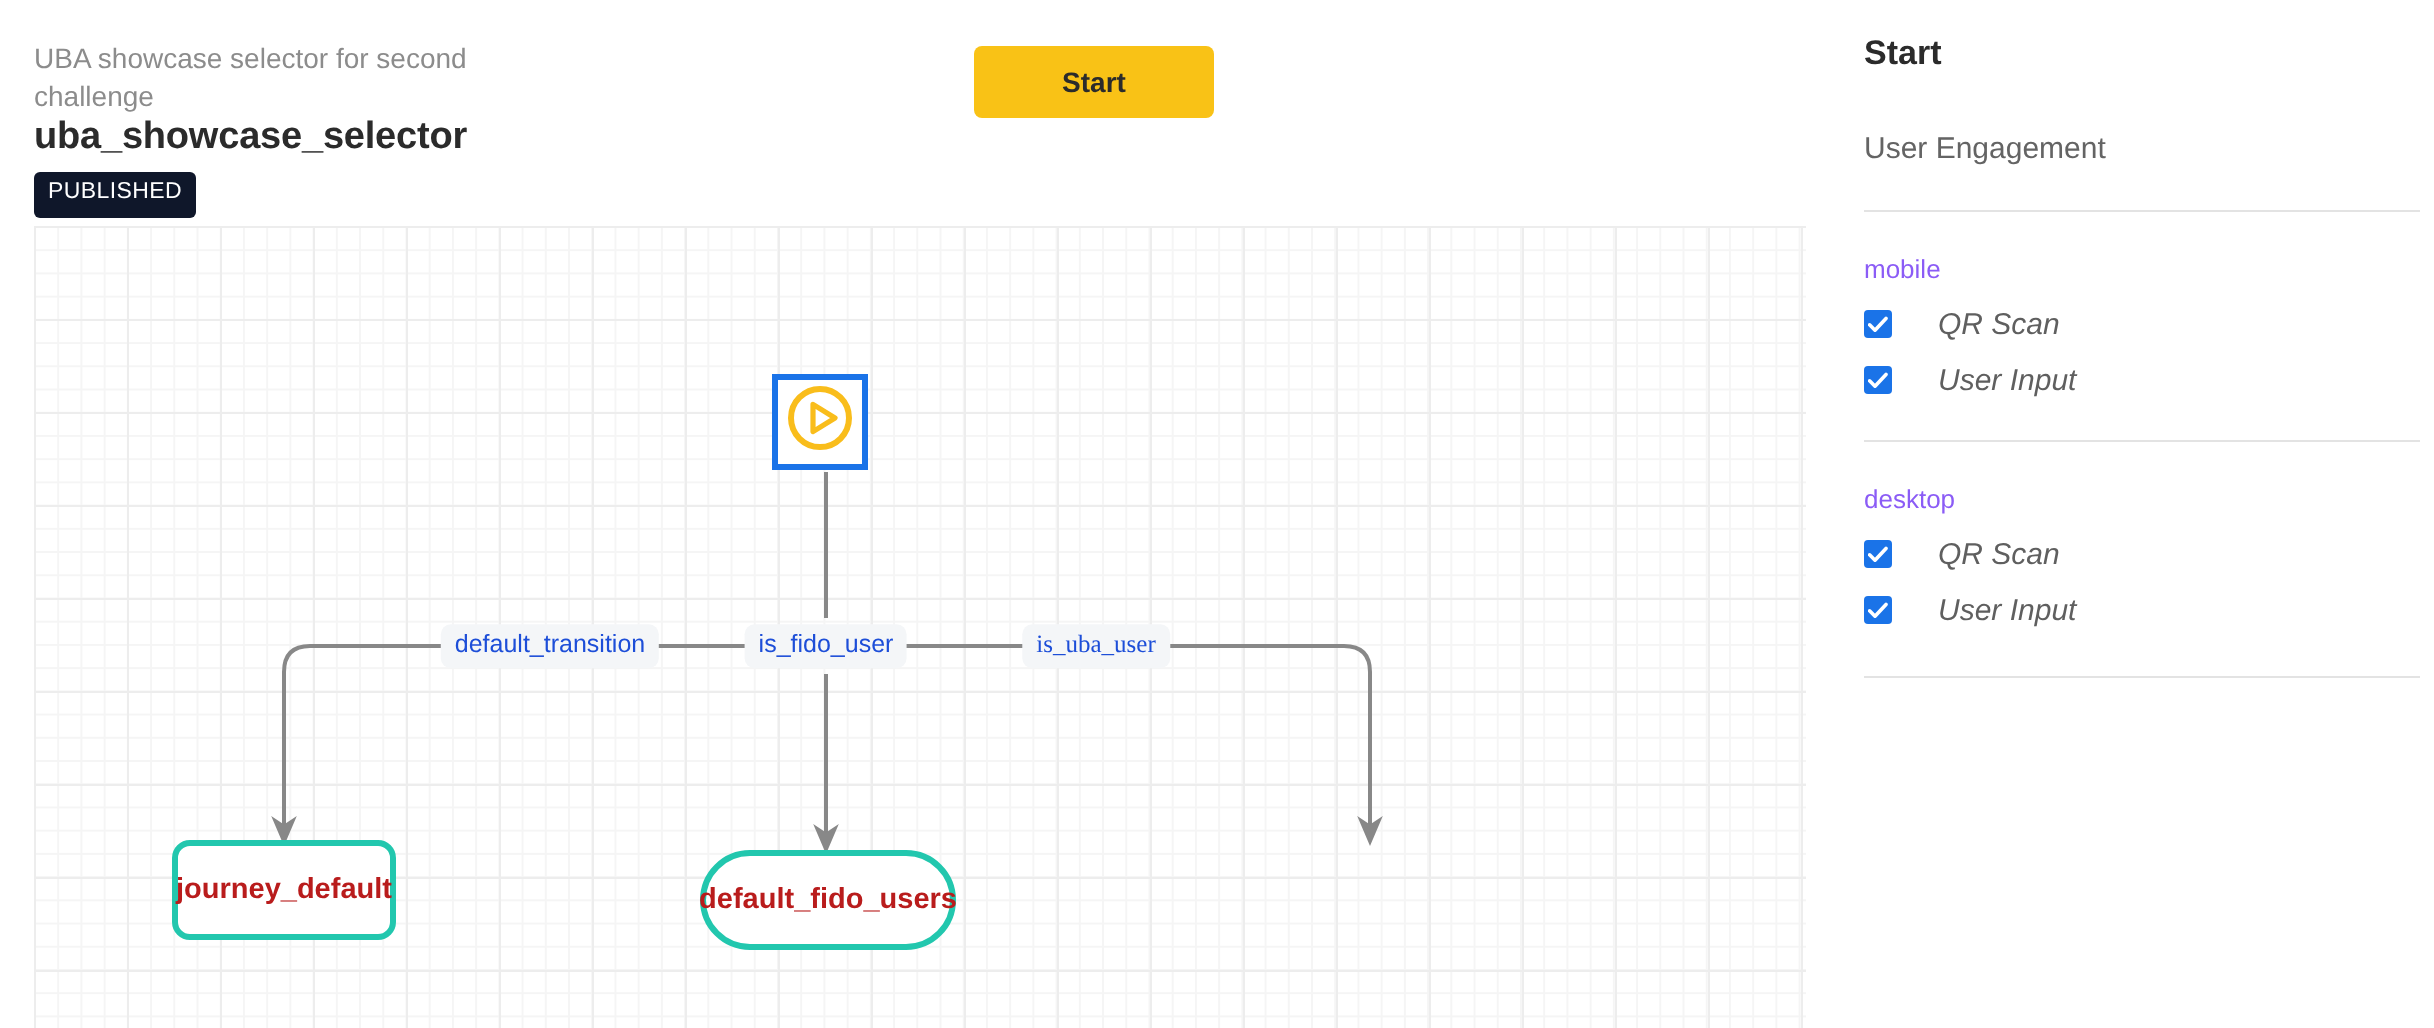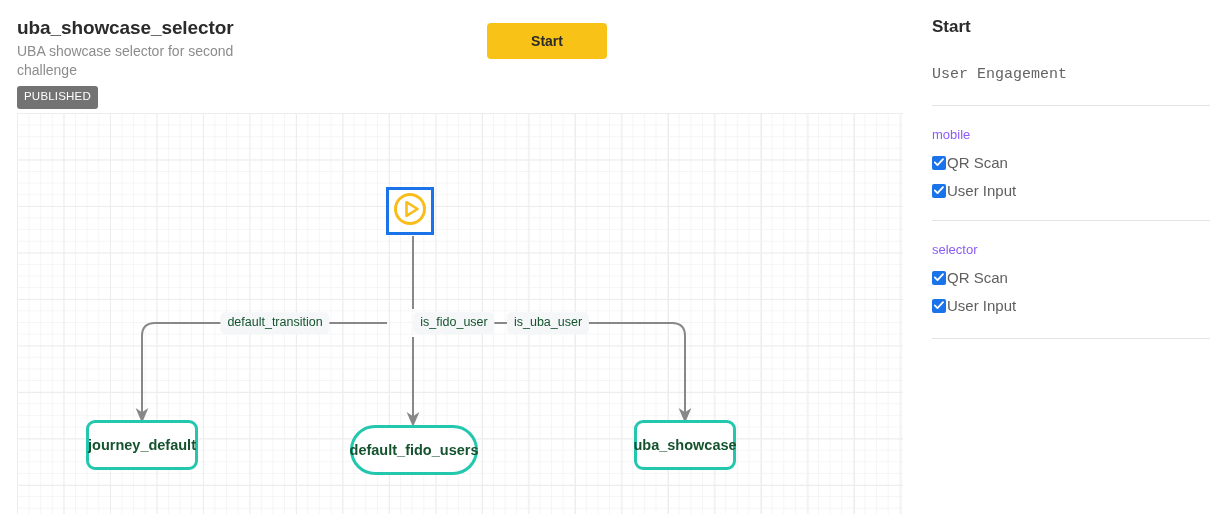--- a/index.html
+++ b/index.html
@@ -48,21 +48,21 @@
   #flow-description {
     font-size: 14px;
     color: #8c8c8c;
     line-height: 19px;
     margin-top: 3px;
     max-width: 222px;
   }
   #status-badge {
     display: inline-block;
     margin-top: 6px;
-    background: #737373;
+    background: #0f172a;
     color: #ffffff;
     font-size: 11.5px;
     line-height: 1;
     padding: 5px 7px 6px 7px;
     border-radius: 3px;
     letter-spacing: 0.2px;
   }
 
   #header-actions {
     position: absolute;
@@ -135,29 +135,29 @@
     border-radius: 9px;
     background: #ffffff;
     height: 50px;
     display: flex;
     align-items: center;
     justify-content: center;
   }
   .node-box-label {
     font-size: 14.5px;
     font-weight: bold;
-    color: #14532d;
+    color: #b91c1c;
     white-space: nowrap;
   }
 
   
   .edge-label {
     position: absolute;
     background: #f4f6f8;
-    color: #14532d;
+    color: #1d4ed8;
     font-size: 12.5px;
     border-radius: 5px;
     padding: 4px 7px;
     white-space: nowrap;
     transform: translate(-50%, -50%);
     line-height: 1.1;
   }
 
   
   #side-panel {
@@ -173,38 +173,38 @@
   #panel-title {
     font-size: 17px;
     font-weight: bold;
     color: #2b2b2b;
     margin: 0 0 0 0;
   }
   #panel-subtitle {
     font-size: 15px;
     color: #646464;
     margin-top: 29px;
-    font-family: Liberation Mono, monospace;
   }
   .panel-divider {
     height: 1px;
     background: #e3e3e3;
     margin: 22px 0 0 0;
     width: 278px;
   }
   .group-title {
     font-size: 13px;
     color: #8b5cf6;
     margin-top: 21px;
   }
   .check-row {
     display: flex;
-    align-items: center;
+    align-items: flex-start;
     margin-top: 13px;
-    gap: 1px;
+    gap: 23px;
+    font-style: italic;
   }
   .checkbox {
     width: 14px;
     height: 14px;
     border-radius: 2px;
     background: #1a73e8;
     position: relative;
     flex: 0 0 auto;
   }
   .checkbox svg {
@@ -218,22 +218,22 @@
     line-height: 1;
   }
 </style>
 </head>
 <body>
 
 <div id="app">
 
   <div id="header">
     <div id="title-block">
+      <div id="flow-description">UBA showcase selector for second challenge</div>
       <div id="flow-title">uba_showcase_selector</div>
-      <div id="flow-description">UBA showcase selector for second challenge</div>
       <span id="status-badge">PUBLISHED</span>
     </div>
 
     <div id="header-actions">
       <button class="hdr-btn primary-start">Start</button>
     </div>
   </div>
 
   <div id="canvas">
 
@@ -256,34 +256,31 @@
     <div class="node node-start" style="left:369px; top:74px;">
       <span>
         <svg width="34" height="34" viewBox="0 0 34 34" xmlns="http://www.w3.org/2000/svg">
           <circle cx="17" cy="17" r="14.5" fill="none" stroke="#f9bd1b" stroke-width="3"></circle>
           <path d="M13.5,10.2 L24.5,17 L13.5,23.8 Z" fill="none" stroke="#f9bd1b" stroke-width="2.6" stroke-linejoin="round"></path>
         </svg>
       </span>
     </div>
 
     <div class="edge-label" style="left:258px; top:210px;">default_transition</div>
-    <div class="edge-label" style="left:396px; top:210px;margin-left:41px;">is_fido_user</div>
-    <div class="edge-label" style="left:531px; top:210px;">is_uba_user</div>
+    <div class="edge-label" style="left:396px; top:210px;">is_fido_user</div>
+    <div class="edge-label" style="left:531px; top:210px;font-family:Liberation Serif, serif;">is_uba_user</div>
 
     <div class="node node-box" style="left:69px; top:307px; width:112px;">
       <span class="node-box-label">journey_default</span>
     </div>
 
     <div class="node node-box" style="left:333px; top:312px; width:128px;border-radius:25px;">
       <span class="node-box-label">default_fido_users</span>
     </div>
 
-    <div class="node node-box" style="left:617px; top:307px; width:102px;">
-      <span class="node-box-label">uba_showcase</span>
-    </div>
 
   </div>
 
   <div id="side-panel">
     <div id="panel-title">Start</div>
     <div id="panel-subtitle">User Engagement</div>
 
     <div class="panel-divider"></div>
 
     <div>
@@ -304,21 +301,21 @@
             <path d="M0.8,4.4 L3.5,7.1 L9,1.2" fill="none" stroke="#ffffff" stroke-width="1.8" stroke-linecap="round" stroke-linejoin="round"></path>
           </svg>
         </span>
         <span class="check-label">User Input</span>
       </div>
     </div>
 
     <div class="panel-divider" style="margin-top:22px;"></div>
 
     <div>
-      <div class="group-title">selector</div>
+      <div class="group-title">desktop</div>
 
       <div class="check-row">
         <span class="checkbox">
           <svg width="10" height="9" viewBox="0 0 10 9" xmlns="http://www.w3.org/2000/svg">
             <path d="M0.8,4.4 L3.5,7.1 L9,1.2" fill="none" stroke="#ffffff" stroke-width="1.8" stroke-linecap="round" stroke-linejoin="round"></path>
           </svg>
         </span>
         <span class="check-label">QR Scan</span>
       </div>
 

